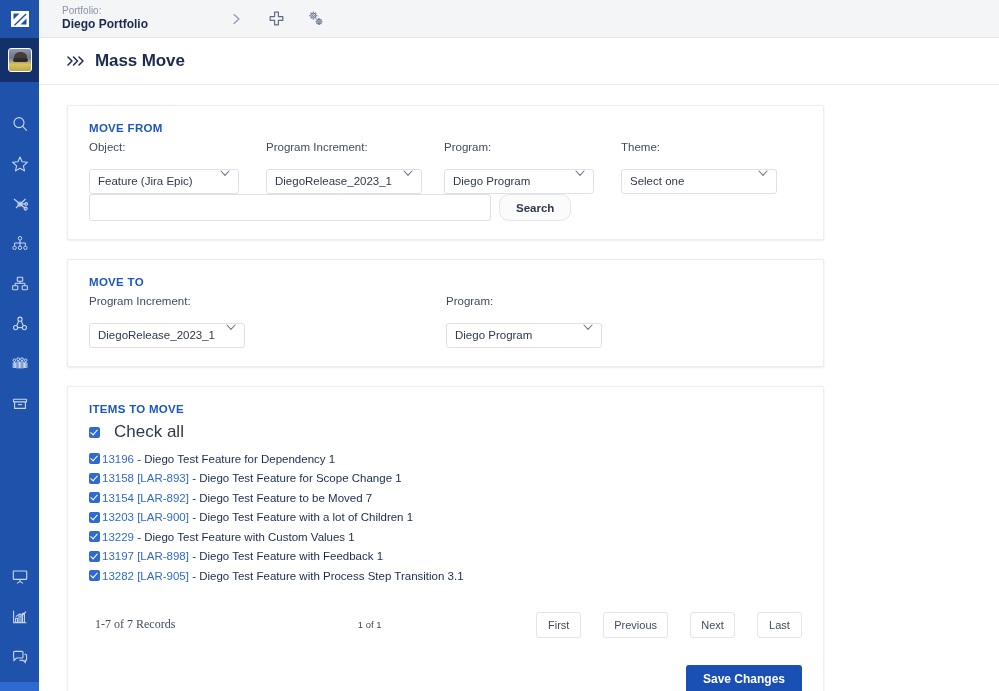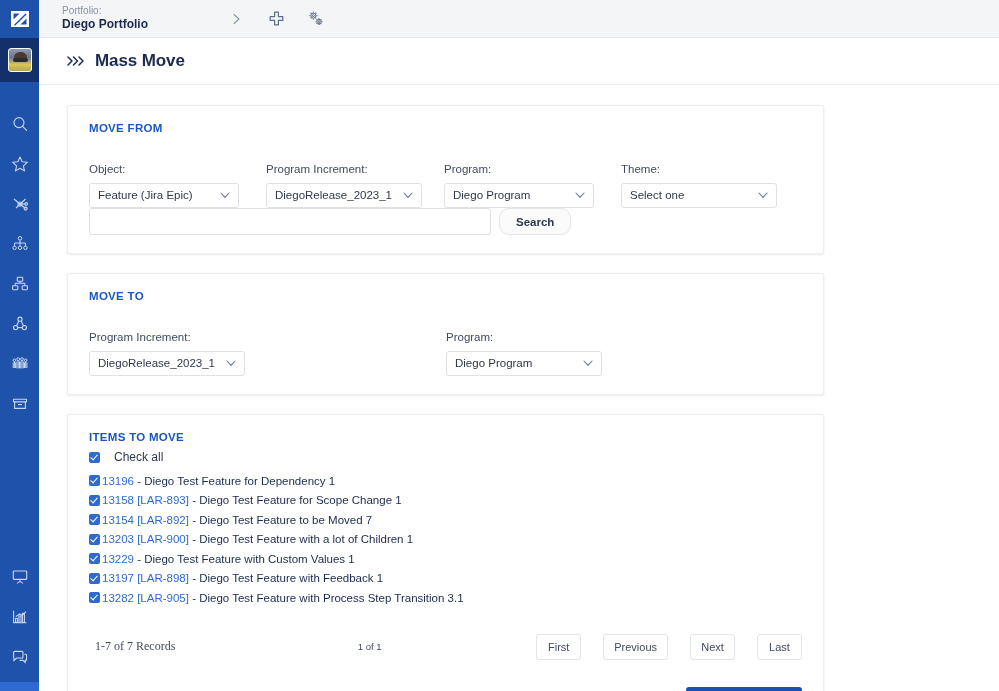--- a/index.html
+++ b/index.html
@@ -176,37 +176,37 @@
     margin-bottom: 7px;
   }
 
   .field-row { display: flex; }
   .field { margin-right: 0; }
   .field-label {
     font-size: 11.5px;
     color: #414a60;
     margin-bottom: 8px;
     display: block;
-    margin-top: 22px;
   }
   .sel {
     width: 150px;
     height: 25px;
     border: 1px solid #dfe1e6;
     border-radius: 3px;
     background: #ffffff;
     font-size: 11.5px;
     color: #30384d;
     padding: 0 22px 0 8px;
     font-family: "Liberation Sans", sans-serif;
     appearance: none;
     -webkit-appearance: none;
     position: relative;
     line-height: 23px;
     cursor: pointer;
+    margin-top: 8px;
   }
   .sel-wrap { position: relative; display: inline-block; }
   .sel-wrap .caret {
     position: absolute;
     right: 9px; top: 9px;
     pointer-events: none;
   }
   .sel.wide { width: 156px; }
   .idlabel {
     font-size: 11.5px;
@@ -268,21 +268,21 @@
   .cb::after {
     content: "";
     position: absolute;
     left: 3px; top: 1px;
     width: 3px; height: 6px;
     border: solid #ffffff;
     border-width: 0 1.6px 1.6px 0;
     transform: rotate(42deg);
   }
   .checkall-label {
-    font-size: 12px;
+    font-size: 17px;
     color: #30384d;
     margin-left: 14px;
   }
   .item-row {
     display: flex;
     align-items: center;
     height: 19.5px;
   }
   .item-row .cb { margin-right: 2px; }
   .item-text {

